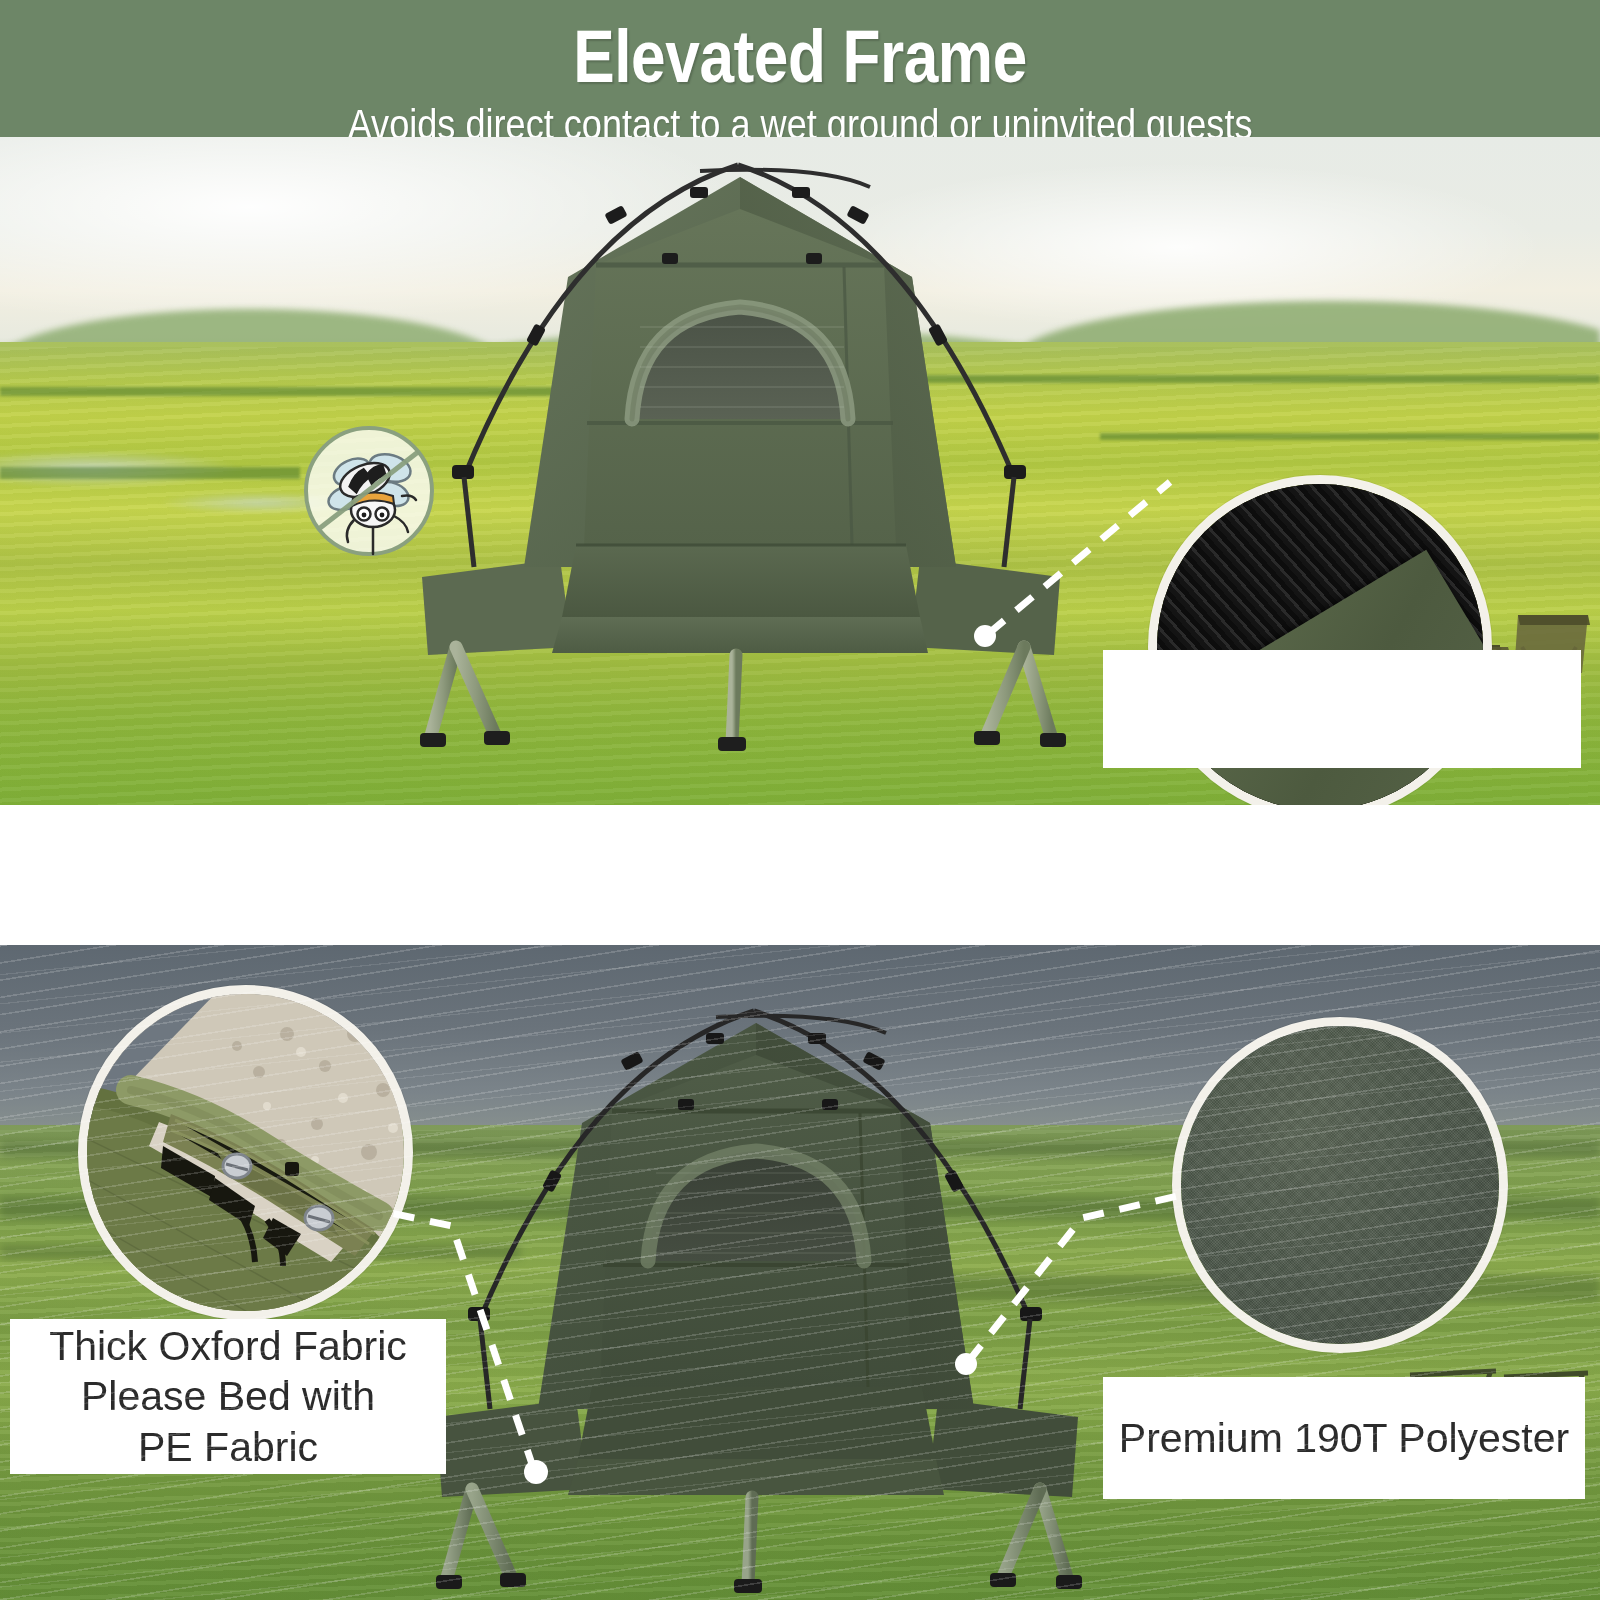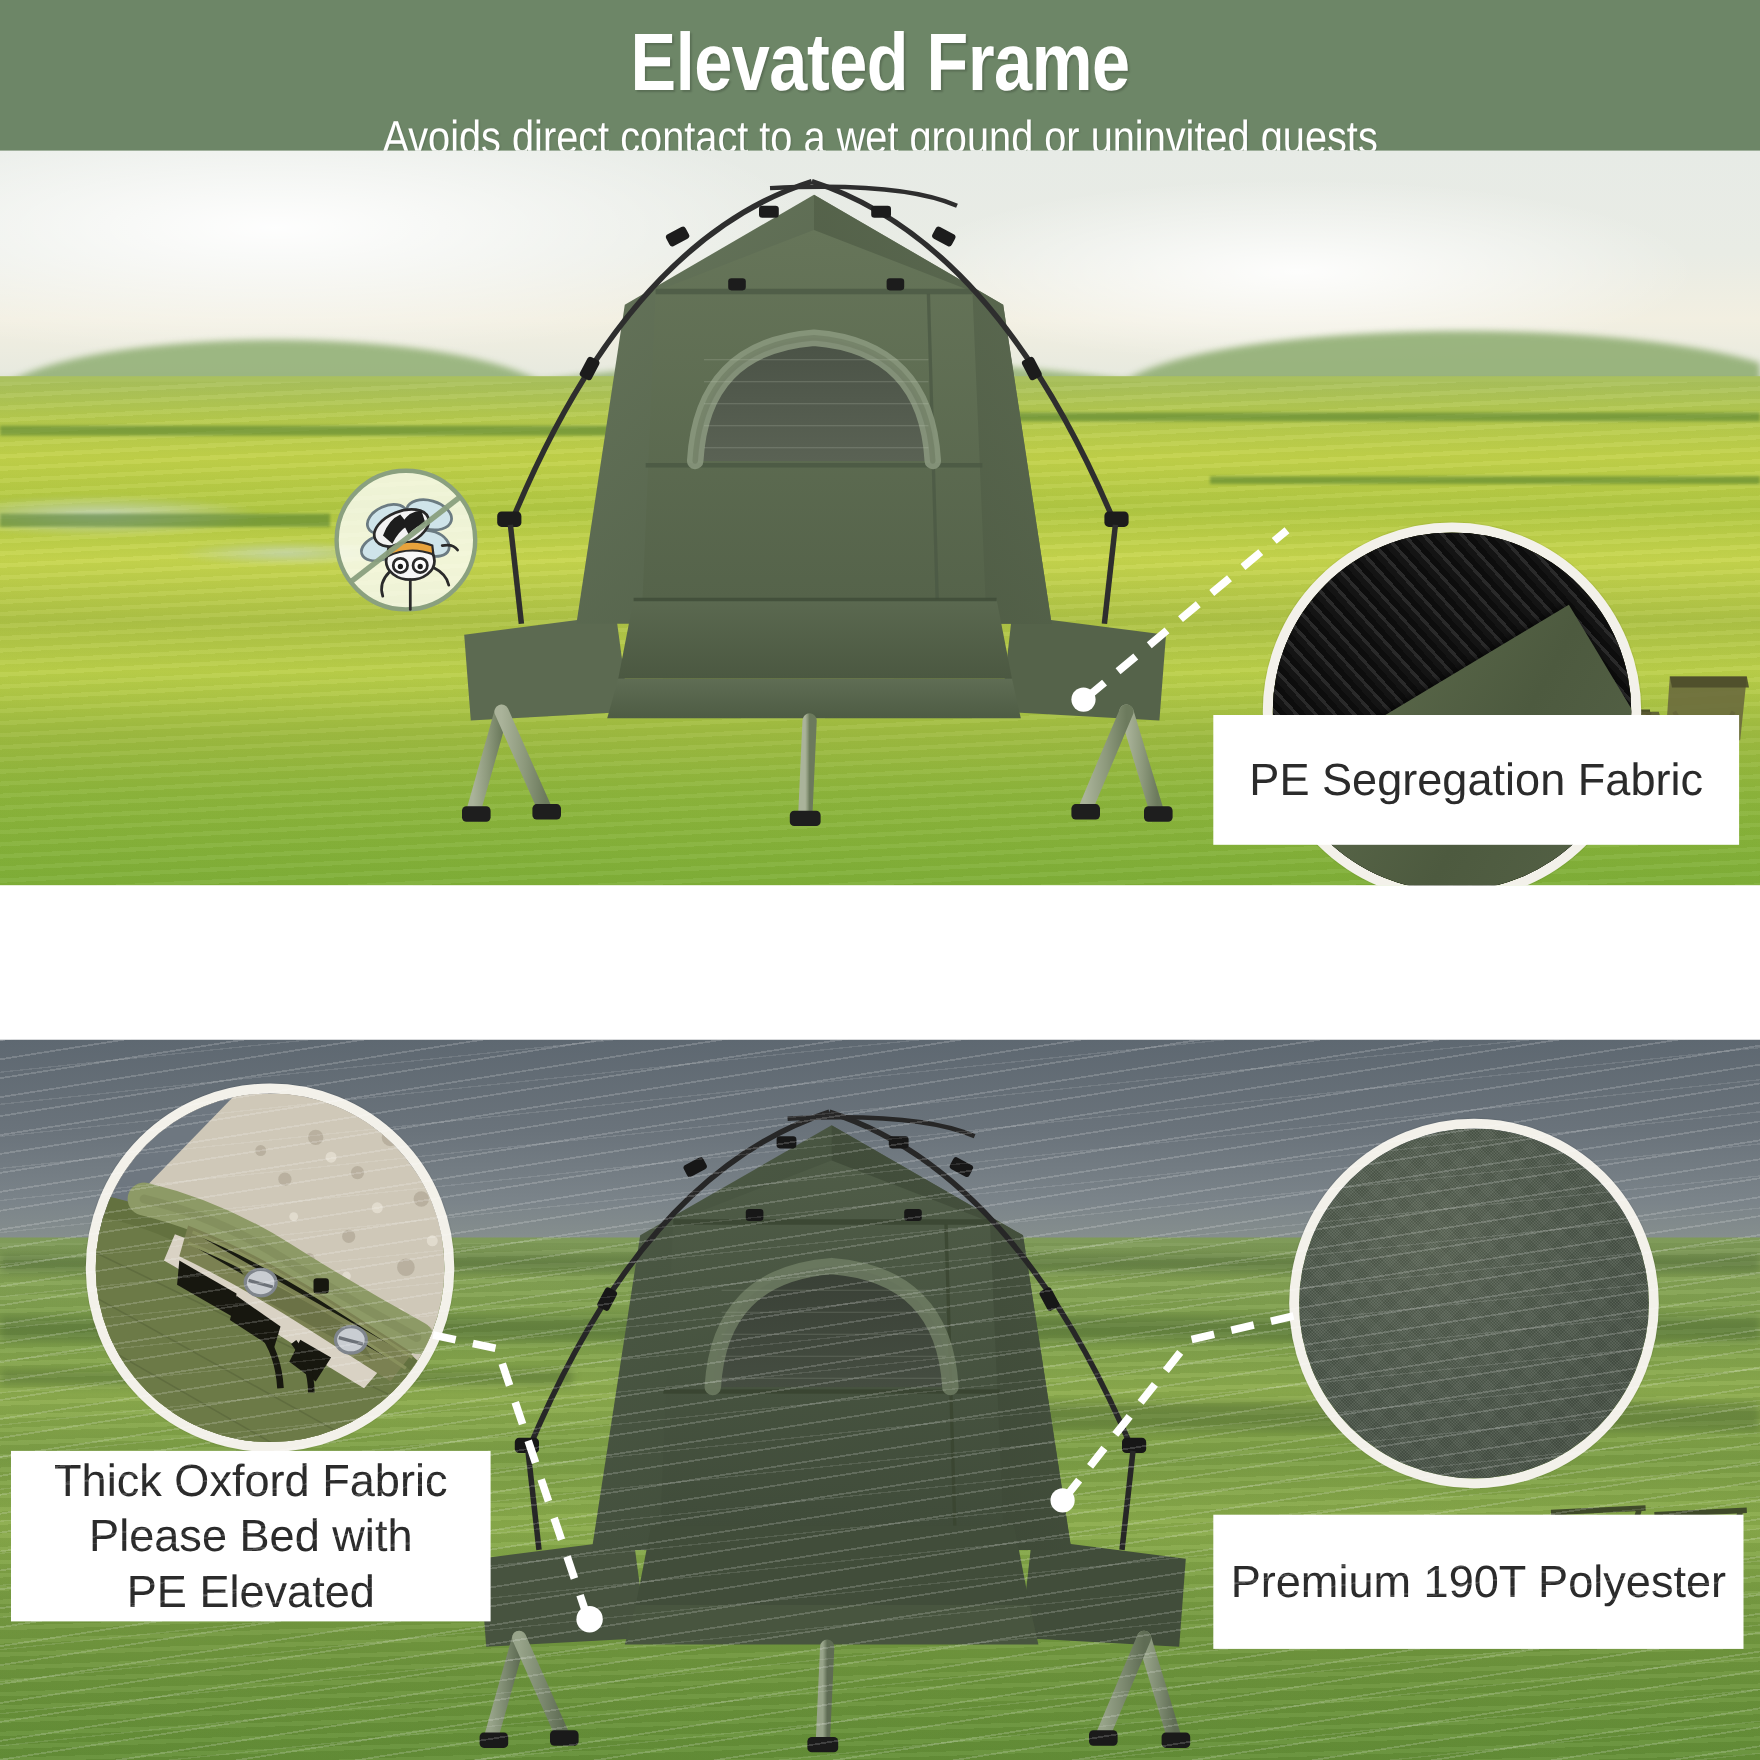--- a/index.html
+++ b/index.html
@@ -471,27 +471,26 @@
     </g>
     <circle cx="536" cy="1472" r="12" fill="#ffffff"></circle>
 
     <g stroke="#ffffff" stroke-width="7" fill="none" stroke-linecap="butt" stroke-dasharray="21 16">
       <path d="M968 1362 L1082 1218 L1186 1194"></path>
     </g>
     <circle cx="966" cy="1364" r="11" fill="#ffffff"></circle>
   </svg>
 
   <div class="cap" id="cap-wp">
-    <span>PE Segregation Fabric</span>
   </div>
 
   <div class="cap" id="cap-ox">
     <span>Thick Oxford Fabric</span>
     <span>Please Bed with</span>
-    <span>PE Elevated</span>
+    <span>PE Fabric</span>
   </div>
 
   <div class="cap" id="cap-po">
     <span>Premium 190T Polyester</span>
   </div>
 
   <div style="position:absolute;left:0;top:945px;width:1600px;height:655px;overflow:hidden;pointer-events:none;">
     <div class="rain"></div>
     <div class="rain2"></div>
   </div>

